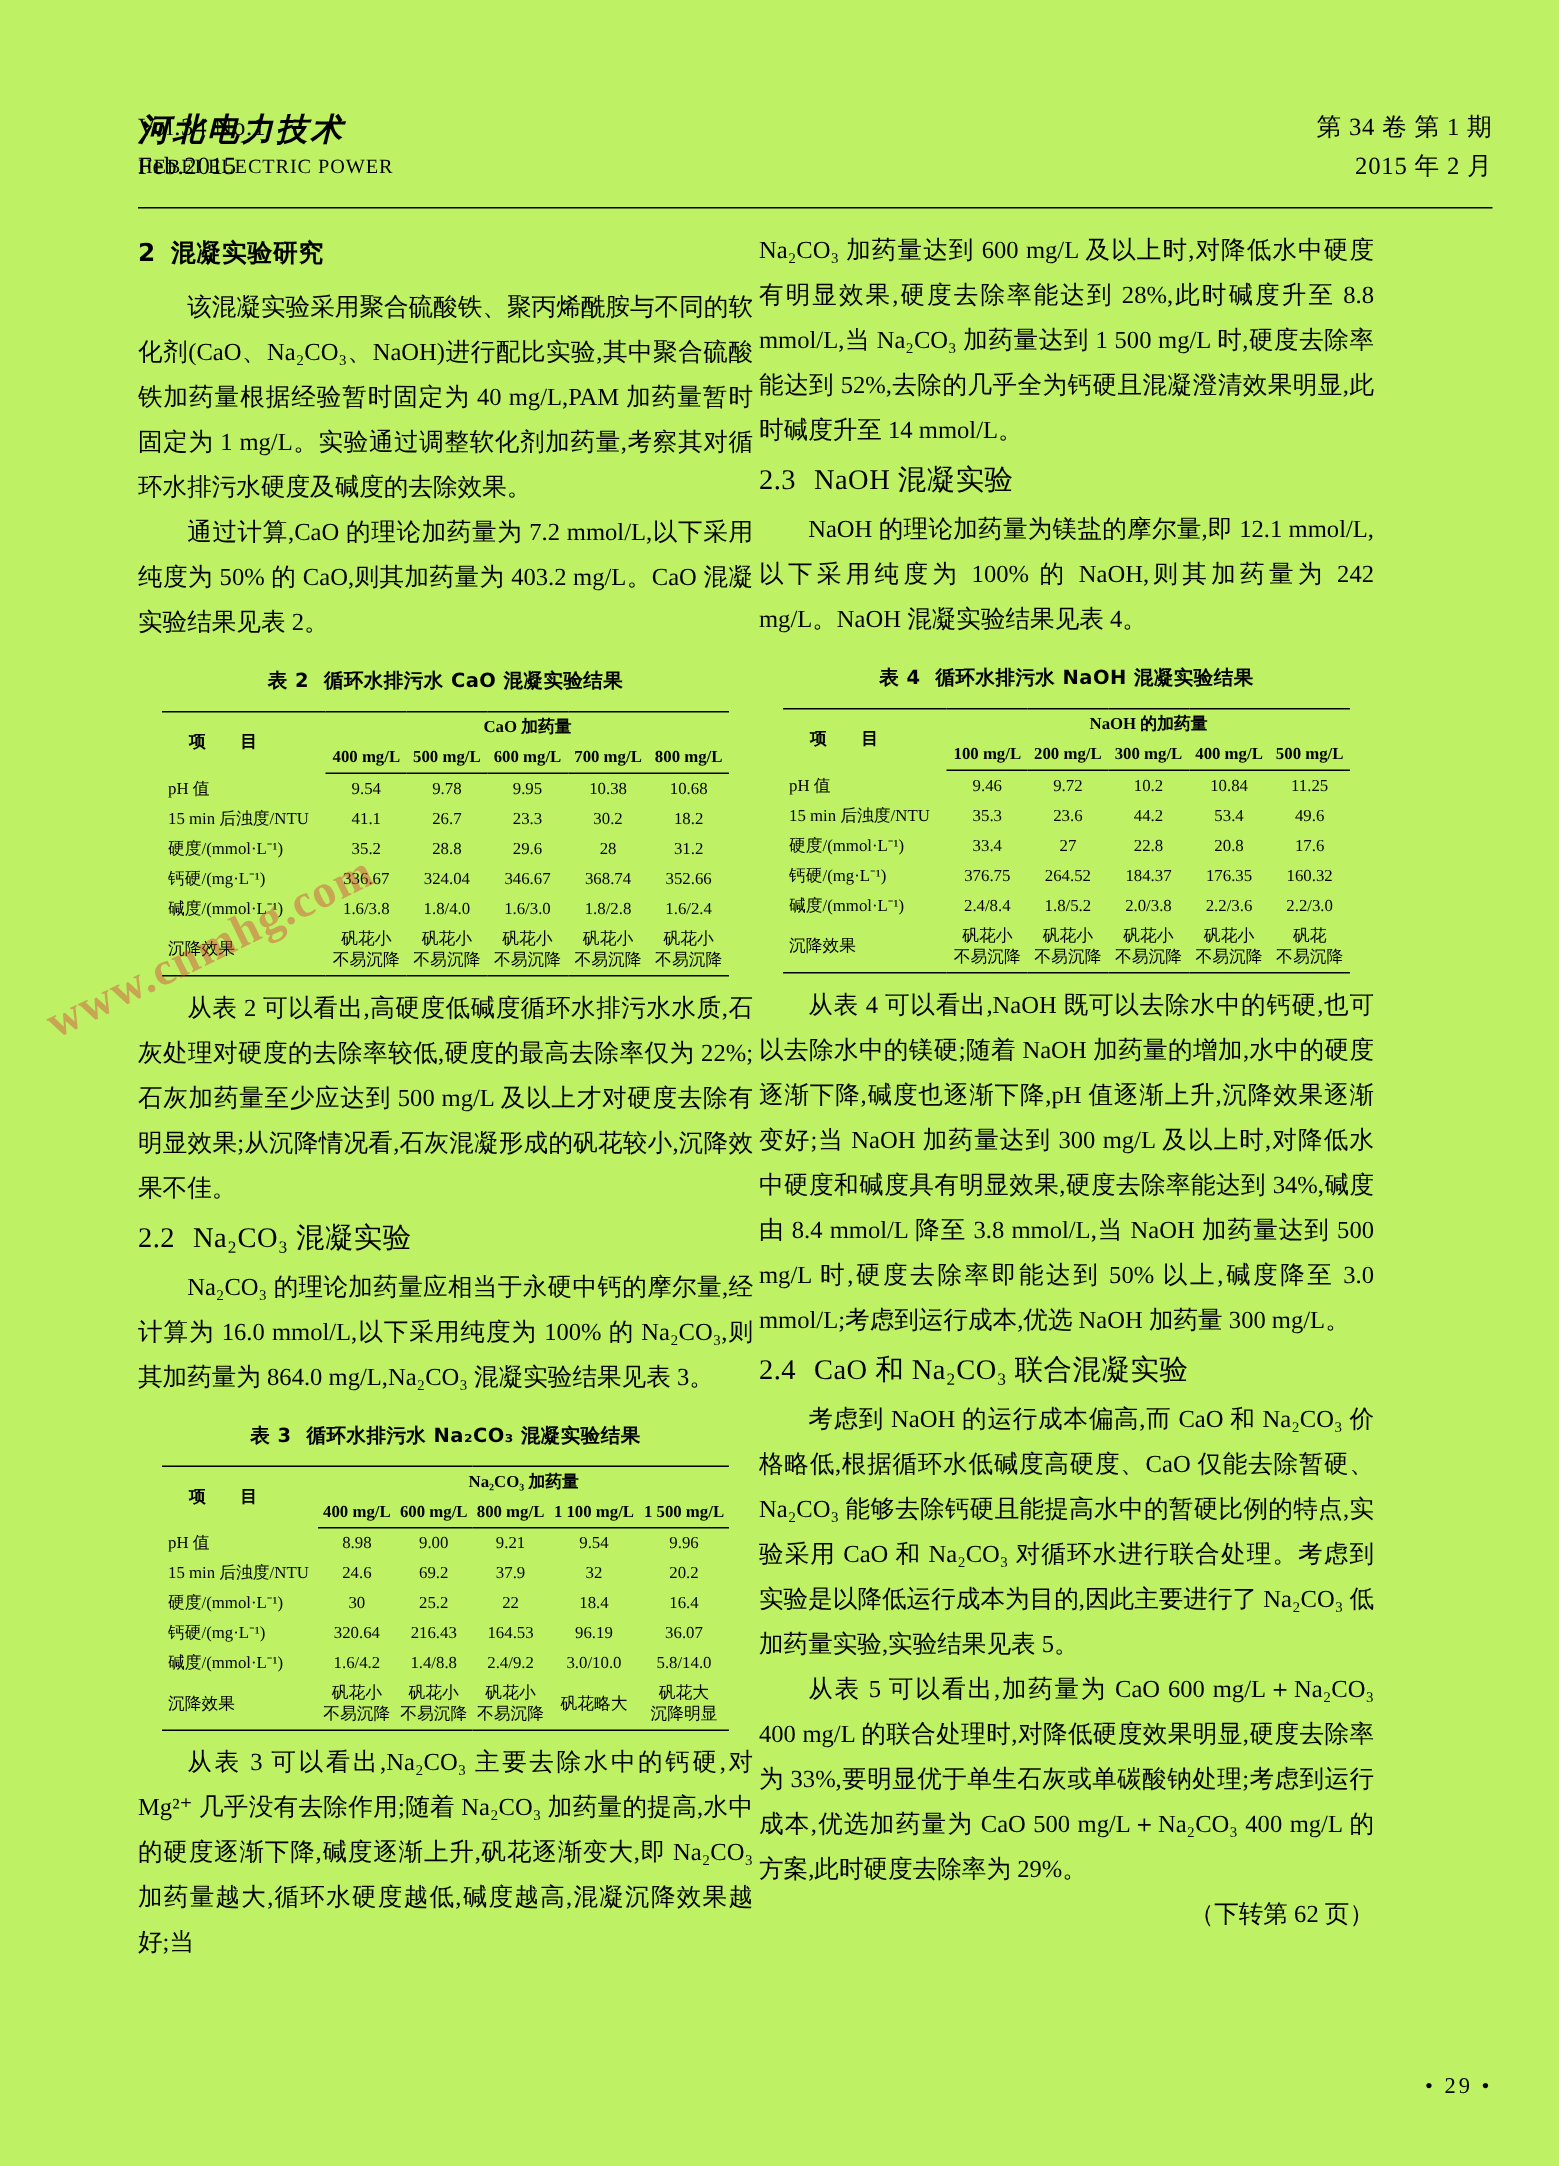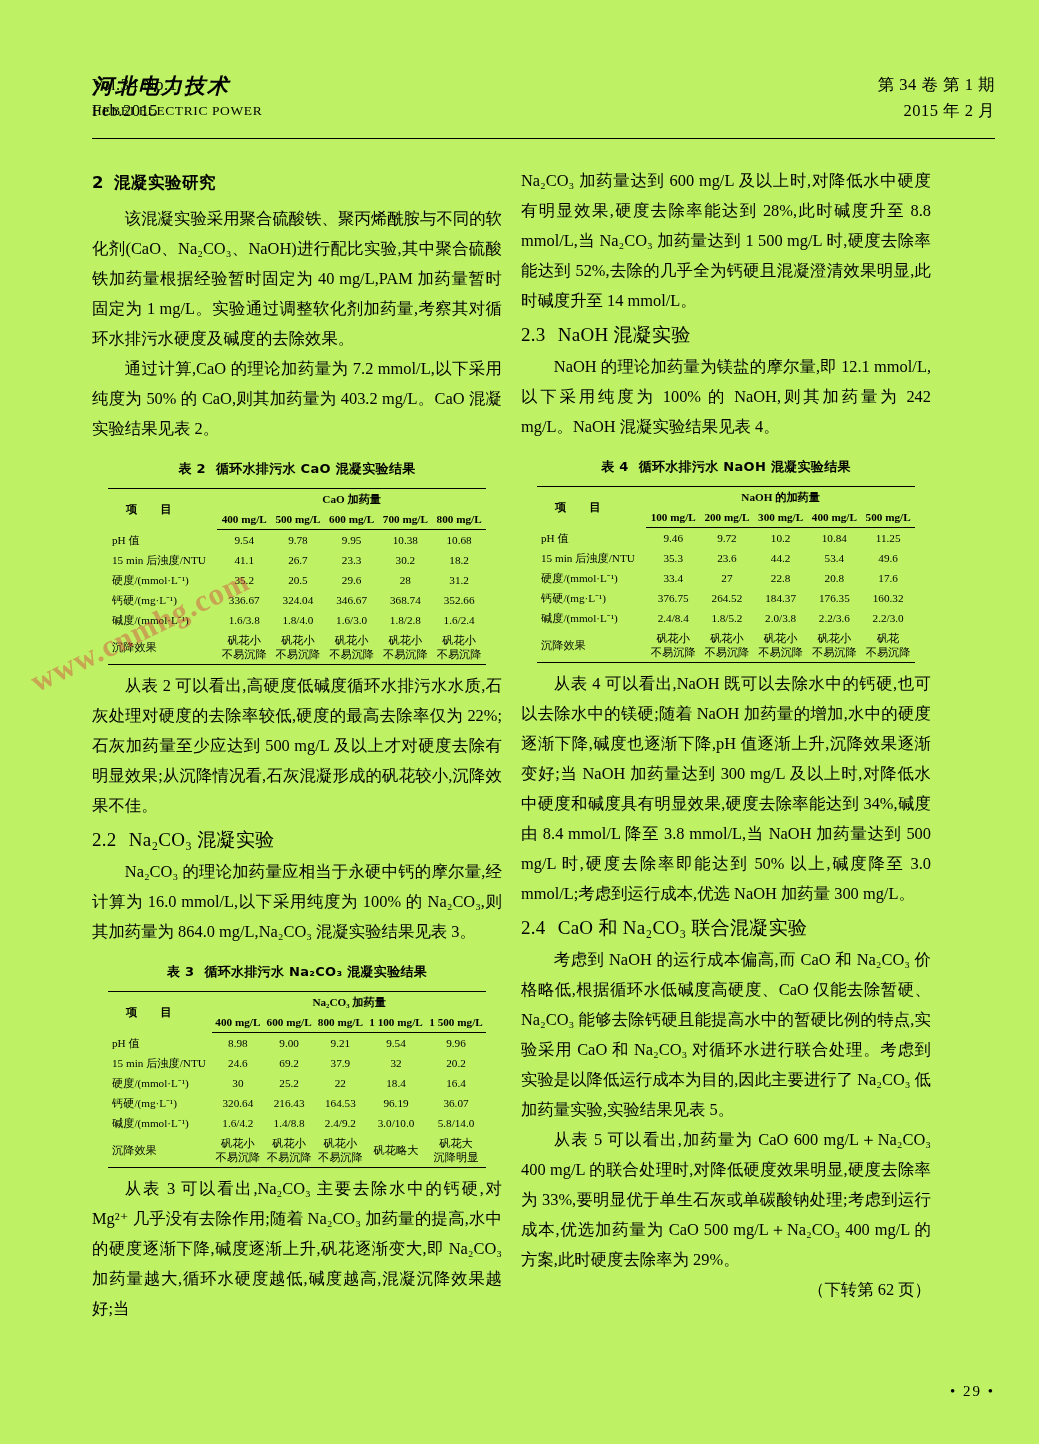--- a/index.html
+++ b/index.html
@@ -74,24 +74,23 @@
     border-top: 1.3px solid #000;
   }
   
   .col {
     position: absolute;
     top: 152px;
     width: 410px;
     font-size: 16.4px;
     line-height: 30px;
     text-align: justify;
-    margin-top: 14px;
   }
   .col-left { left: 92px; }
-  .col-right { left: 521px; }
+  .col-right { left: 506px; }
 
   .sec-h {
     font-family: "DejaVu Sans", sans-serif;
     font-weight: bold;
     font-size: 16.5px;
     margin: 2px 0 6px 0;
     letter-spacing: 0.5px;
   }
   .sec-h .num { margin-right: 10px; }
   .sub-h {
@@ -237,21 +236,21 @@
               <td class="lbl">15 min 后浊度/NTU</td>
               <td>41.1</td>
               <td>26.7</td>
               <td>23.3</td>
               <td>30.2</td>
               <td>18.2</td>
             </tr>
             <tr>
               <td class="lbl">硬度/(mmol·L⁻¹)</td>
               <td>35.2</td>
-              <td>20.5</td>
+              <td>28.8</td>
               <td>29.6</td>
               <td>28</td>
               <td>31.2</td>
             </tr>
             <tr>
               <td class="lbl">钙硬/(mg·L⁻¹)</td>
               <td>336.67</td>
               <td>324.04</td>
               <td>346.67</td>
               <td>368.74</td>

